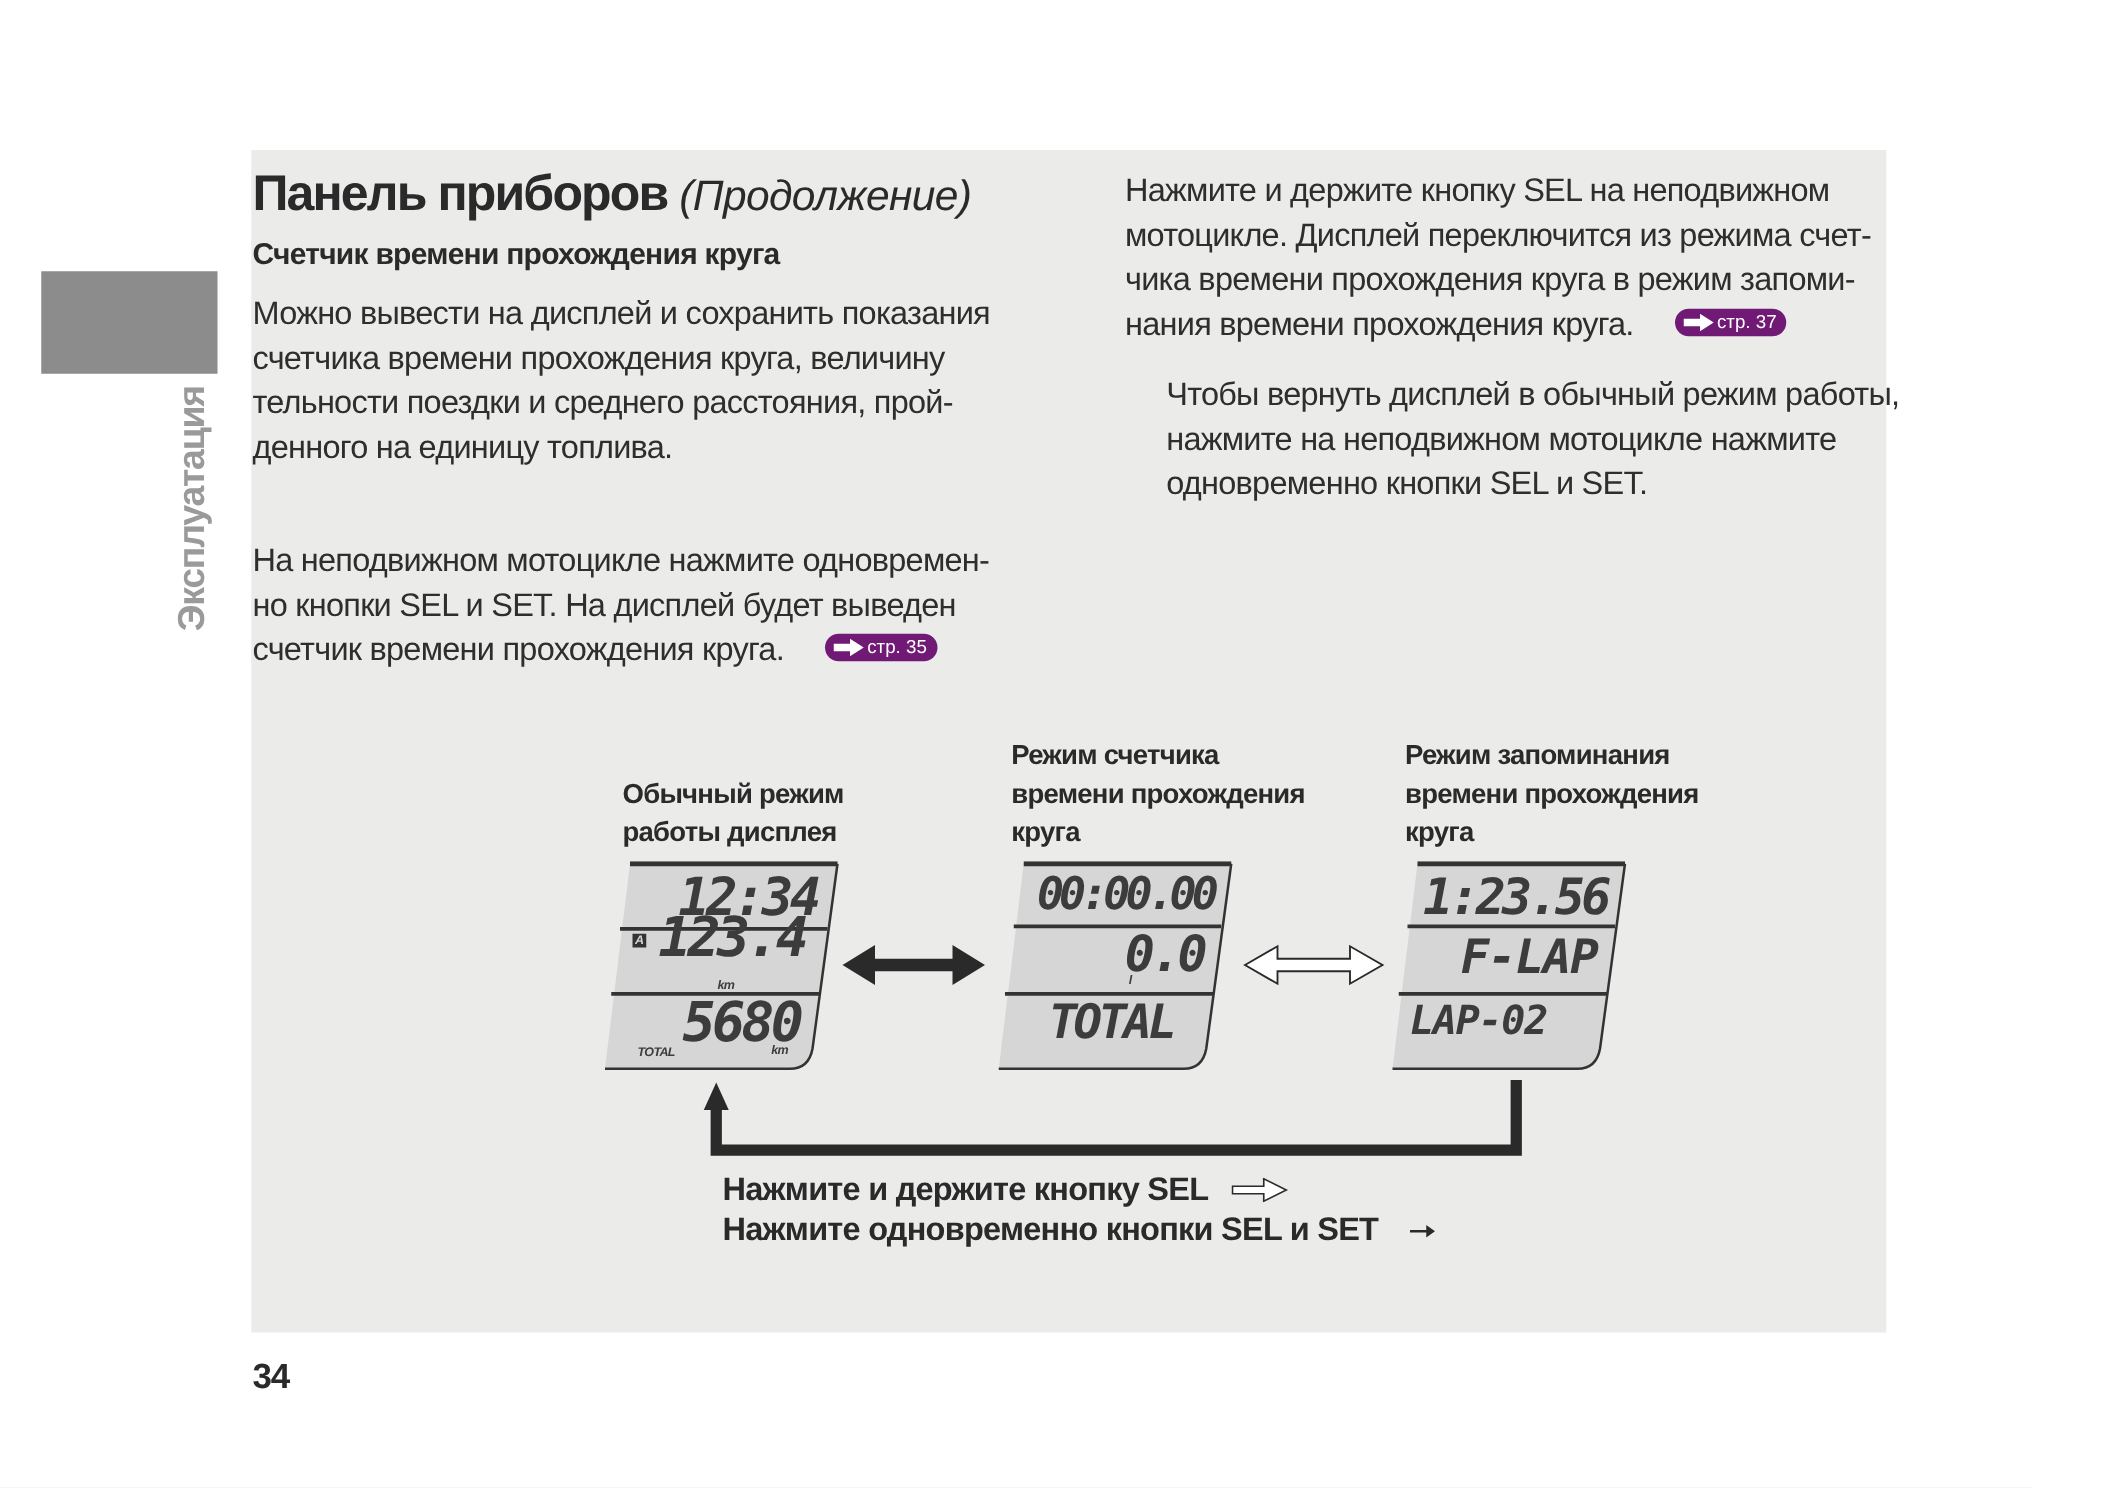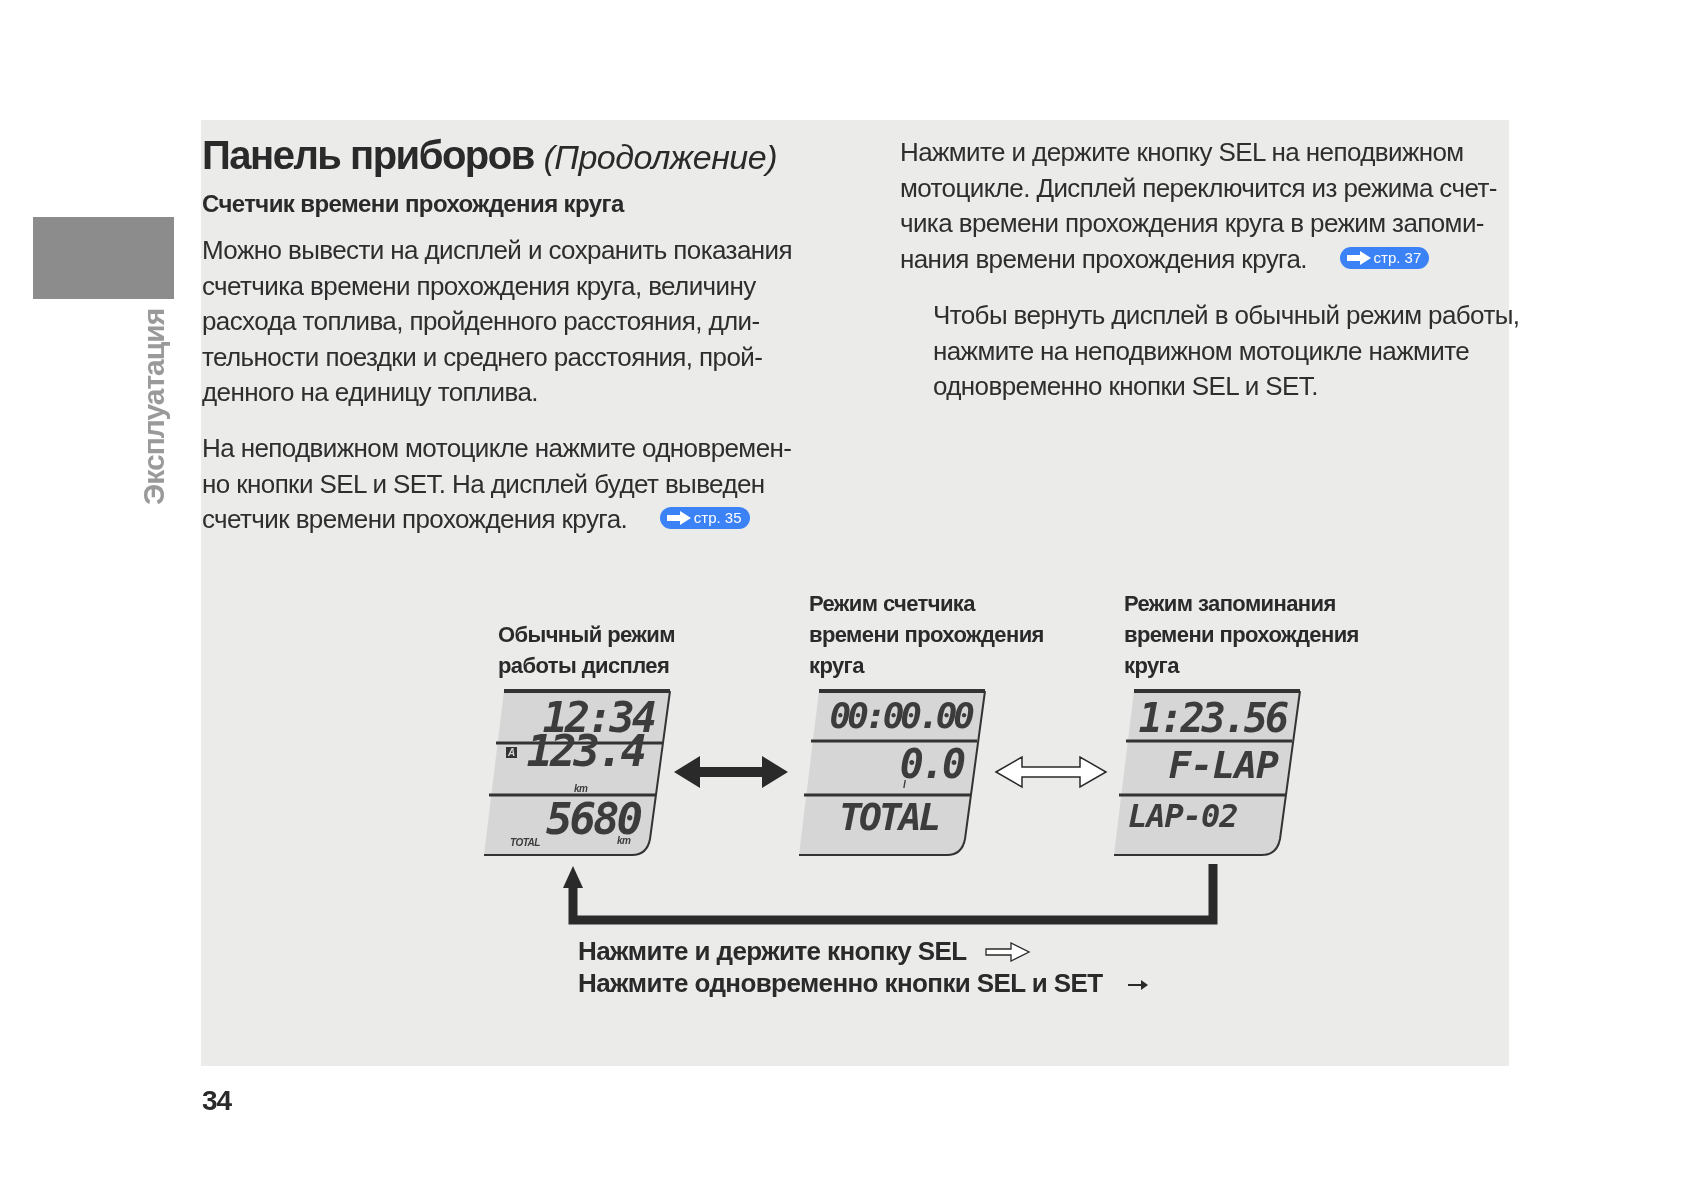--- a/index.html
+++ b/index.html
@@ -12,21 +12,21 @@
   #panel { position:absolute; left:201px; top:120px; width:1308px; height:946px; background:#ebebea; }
   .abs { position:absolute; white-space:nowrap; }
   #page-title { left:202px; top:133px; font-size:40px; font-weight:bold; letter-spacing:-1.5px; color:#2a2a2a; }
   #page-title .sub { font-weight:normal; font-style:italic; font-size:34px; letter-spacing:-0.5px; }
   #section-heading { left:202px; top:190px; font-size:24px; font-weight:bold; letter-spacing:-0.6px; }
   .body-p { font-size:26px; line-height:35.5px; letter-spacing:-0.6px; color:#2e2e2e; }
   #left-p1 { left:202px; top:233px; }
   #left-p2 { left:202px; top:431px; }
   #right-p1 { left:900px; top:135px; }
   #right-p2 { left:900px; top:298px;margin-left:33px; }
-  .ref-badge { display:inline-flex; align-items:center; background:#3b82f6; color:#fff; border-radius:12px;
+  .ref-badge { display:inline-flex; align-items:center; background:#701a75; color:#fff; border-radius:12px;
                height:22px; padding:0 8px 0 6px; font-size:15px; letter-spacing:0; vertical-align:3px; margin-left:26px; }
   .ref-badge svg { margin-right:2px; }
   .mode-label { font-size:22px; font-weight:bold; line-height:31px; letter-spacing:-0.6px; color:#2a2a2a; }
   .lcd { position:absolute; width:190px; height:146px; }
   .lcd svg { position:absolute; left:0; top:0; }
   .seg { position:absolute; font-family:"DejaVu Sans Mono", monospace; font-style:italic; color:#3c3c3c;
          font-weight:bold; white-space:nowrap; letter-spacing:-3px; }
   .tiny { position:absolute; font-size:10px; font-weight:bold; font-style:italic; color:#3c3c3c; letter-spacing:-0.5px; }
   .legend { font-size:26px; font-weight:bold; letter-spacing:-0.6px; color:#2a2a2a; }
   #page-number { left:202px; top:1085px; font-size:28px; font-weight:bold; letter-spacing:-1px; }
@@ -42,21 +42,20 @@
 <div id="page-title" class="abs">
   <span>Панель приборов</span>
   <span class="sub">(Продолжение)</span>
 </div>
 
 <div id="section-heading" class="abs">Счетчик времени прохождения круга</div>
 
 <div id="left-p1" class="abs body-p">
   <div>Можно вывести на дисплей и сохранить показания</div>
   <div>счетчика времени прохождения круга, величину</div>
-  <div>расхода топлива, пройденного расстояния, дли-</div>
   <div>тельности поездки и среднего расстояния, прой-</div>
   <div>денного на единицу топлива.</div>
 </div>
 
 <div id="left-p2" class="abs body-p">
   <div>На неподвижном мотоцикле нажмите одновремен-</div>
   <div>но кнопки SEL и SET. На дисплей будет выведен</div>
   <div>
     <span>счетчик времени прохождения круга.</span>
     <span class="ref-badge">

